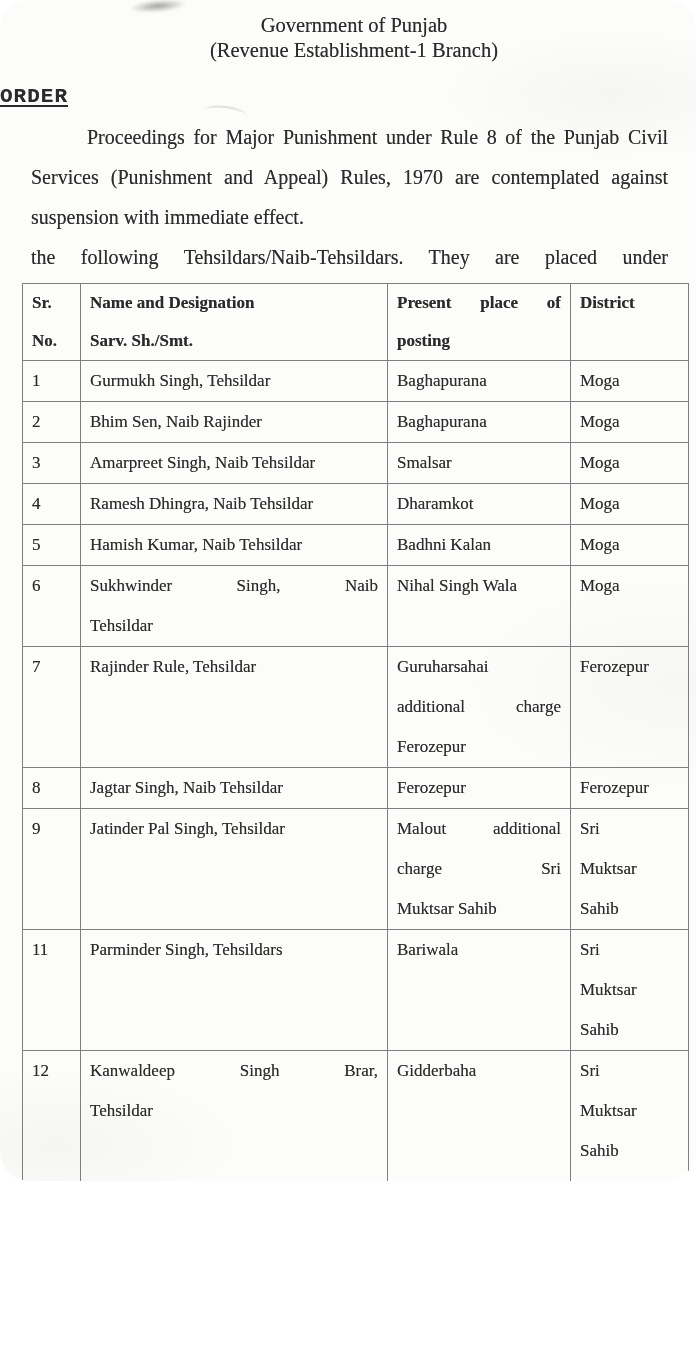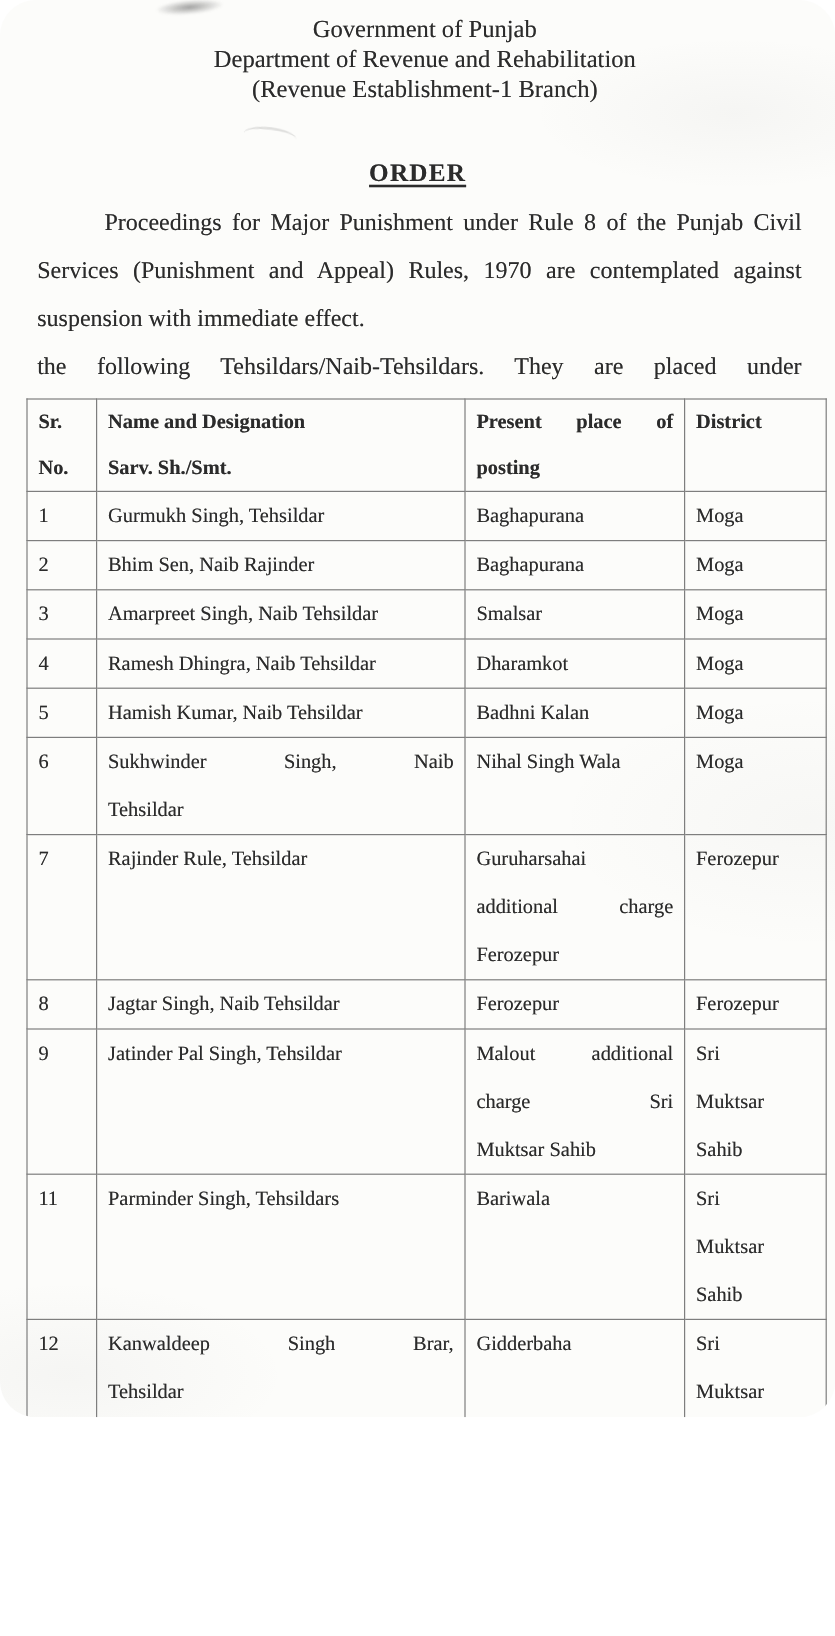--- a/index.html
+++ b/index.html
@@ -27,22 +27,23 @@
   }
   .smudge2{
     position:absolute;left:203px;top:106px;width:44px;height:13px;
     border-top:2px solid rgba(120,120,120,0.22);
     border-radius:50%;
     transform:rotate(7deg);
     filter:blur(0.6px);
   }
   .letterhead{margin-top:13px;padding-left:12px;text-align:center;font-size:20.5px;line-height:25px;}
   .order-title{
-    margin-top:44px;text-align:center;font-weight:bold;font-size:21px;
+    margin-top:22px;font-weight:bold;font-size:21px;
     letter-spacing:1px;
+    font-family:Liberation Mono, monospace;
   }
   .order-title span{text-decoration:underline;text-decoration-thickness:2px;text-underline-offset:3px;}
   .para{
     margin:9px 28px 0 31px;
     font-size:20px;line-height:40px;
   }
   .para .tline:first-child{text-indent:56px;}
   
   .tline{text-align:justify;text-align-last:justify;}
   .tline.lastline{text-align-last:left;}
@@ -67,21 +68,20 @@
 </style>
 </head>
 <body>
 
 <div class="page">
   <div class="smudge1"></div>
   <div class="smudge2"></div>
 
   <header class="letterhead">
     <div>Government of Punjab</div>
-    <div>Department of Revenue and Rehabilitation</div>
     <div>(Revenue Establishment-1 Branch)</div>
   </header>
 
   <div class="order-title">
     <span>ORDER</span>
   </div>
 
   <div class="para">
       <div class="tline">Proceedings for Major Punishment under Rule 8 of the Punjab Civil</div>
       <div class="tline">Services (Punishment and Appeal) Rules, 1970 are contemplated against</div>

